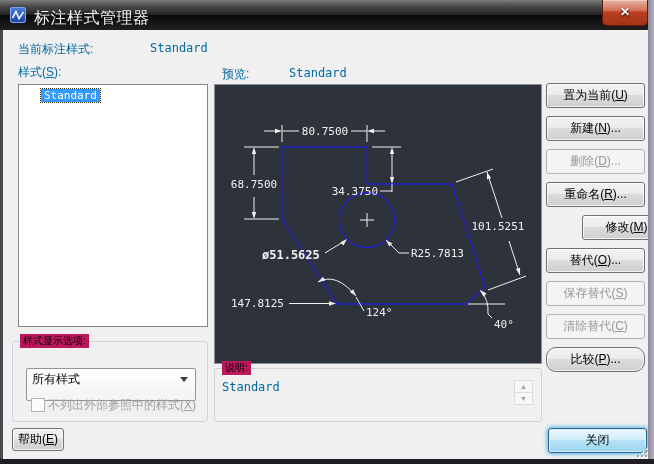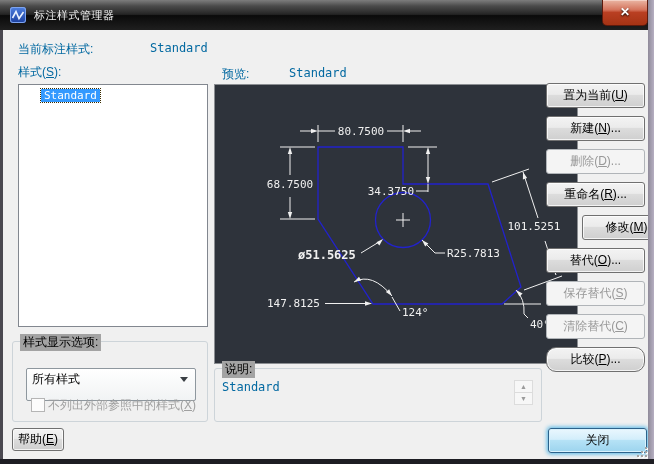--- a/index.html
+++ b/index.html
@@ -5,53 +5,53 @@
   html,body{margin:0;padding:0;background:#c8c8c8;font-family:"Liberation Sans",sans-serif;}
   .window{position:relative;width:654px;height:464px;background:#f0f0f0;overflow:hidden;
           box-shadow:inset 0 0 0 1px #0b0b0d;}
   
   .frame-right{position:absolute;top:0;right:0;width:6px;height:464px;background:linear-gradient(90deg,#8f8a99,#b6afc2);z-index:5;}
   .frame-left{position:absolute;top:30px;left:0;width:3px;bottom:0;background:#4a4850;z-index:5;}
   .frame-bottom{position:absolute;left:0;right:0;bottom:0;height:5px;background:#1d1d23;z-index:5;}
   
   .titlebar{position:absolute;top:0;left:0;width:648px;height:30px;
             background:linear-gradient(180deg,#7d7d7d 0%,#4b4b4b 20%,#242424 48%,#0a0a0a 52%,#1f1f1f 100%);z-index:6;}
-  .title-text{position:absolute;left:34px;top:8px;color:#f2f2f2;font-size:11px;letter-spacing:.5px;}
+  .title-text{position:absolute;left:34px;top:8px;color:#f2f2f2;font-size:16px;letter-spacing:.5px;}
   .app-icon{position:absolute;left:10px;top:7px;width:16px;height:16px;border-radius:3px;
             background:linear-gradient(180deg,#4d7fe0,#1b3f9e);box-shadow:inset 0 0 0 1px #7ea4ef;}
   .close-btn{position:absolute;left:602px;top:0;width:44px;height:25px;border-radius:0 0 5px 5px;
              background:linear-gradient(180deg,#eab6a4 0%,#d4725a 40%,#b93f22 50%,#a63314 100%);
              border:1px solid #5e1a0c;border-top:none;box-shadow:inset 0 1px 0 #f3cfc3;
              color:#fff;text-align:center;font-weight:bold;font-size:12px;line-height:24px;z-index:7;
              text-shadow:0 1px 2px #000;}
   
   .lbl{position:absolute;font-size:12px;color:#0369a1;white-space:nowrap;}
   .cadfont{font-family:"DejaVu Sans Mono",monospace;}
   
   .listbox{position:absolute;left:18px;top:84px;width:188px;height:241px;background:#fff;border:1px solid #82878f;}
   .list-item{display:inline-block;margin:3px 0 0 22px;padding:0 3px;font-size:11px;
              background:#3399ff;color:#fff;outline:1px dotted #3a2c00;font-family:"DejaVu Sans Mono",monospace;}
   
-  .preview{position:absolute;left:214px;top:84px;width:326px;height:278px;background:#2e333b;border:1px solid #8b8e92;padding-left:36px;}
+  .preview{position:absolute;left:214px;top:84px;width:326px;height:278px;background:#2e333b;border:1px solid #8b8e92;}
   
   .btn{position:absolute;left:546px;width:97px;height:23px;border:1px solid #707070;border-radius:3px;
        background:linear-gradient(180deg,#f3f3f3 0%,#ebebeb 45%,#dcdcdc 50%,#cfcfcf 100%);
        box-shadow:inset 0 0 0 1px rgba(255,255,255,.75);
        font-size:12px;color:#000;text-align:center;line-height:22px;}
   .btn.disabled{background:#f4f4f4;border-color:#b0b4b8;color:#989898;box-shadow:none;}
   .btn-help{position:absolute;left:12px;top:428px;width:50px;height:21px;border:1px solid #707070;border-radius:3px;
        background:linear-gradient(180deg,#f3f3f3 0%,#ebebeb 45%,#dcdcdc 50%,#cfcfcf 100%);
        box-shadow:inset 0 0 0 1px rgba(255,255,255,.75);font-size:12px;text-align:center;line-height:20px;}
   .btn-close-dlg{position:absolute;left:548px;top:428px;width:97px;height:23px;border:1px solid #2c628b;border-radius:3px;
        background:linear-gradient(180deg,#eaf7fe 0%,#d3eefb 45%,#b5e2f6 50%,#9cd4ee 100%);
        box-shadow:0 0 4px 1px #4eb5e6, inset 0 0 0 1px #d9f2fd;
        font-size:12px;color:#000;text-align:center;line-height:22px;}
   
   .groupbox{position:absolute;border:1px solid #cdd4d9;border-radius:3px;}
-  .group-label{position:absolute;background:#a3a3a3;padding:0 3px;font-size:12px;z-index:2;white-space:nowrap;}
+  .group-label{position:absolute;background:#be185d;padding:0 3px;font-size:10px;z-index:2;white-space:nowrap;}
   
   .dropdown{position:absolute;left:26px;top:368px;width:170px;height:33px;border:1px solid #8e979e;border-radius:2px;
             background:linear-gradient(180deg,#ffffff,#f1f3f4);font-size:12px;line-height:20px;padding-left:5px;box-sizing:border-box;}
   .dd-arrow{position:absolute;right:7px;top:8px;width:0;height:0;border-left:4px solid transparent;
             border-right:4px solid transparent;border-top:5px solid #3a3f44;}
   
   .checkbox{position:absolute;left:31px;top:398px;width:12px;height:12px;border:1px solid #b5b5b5;background:#fcfcfc;}
   .checkbox-label{position:absolute;left:48px;top:397px;font-size:12px;color:#a0a0a0;white-space:nowrap;}
   
   .scrollarrow{position:absolute;left:514px;width:17px;height:11px;background:#f7f7f7;border:1px solid #dcdcdc;

